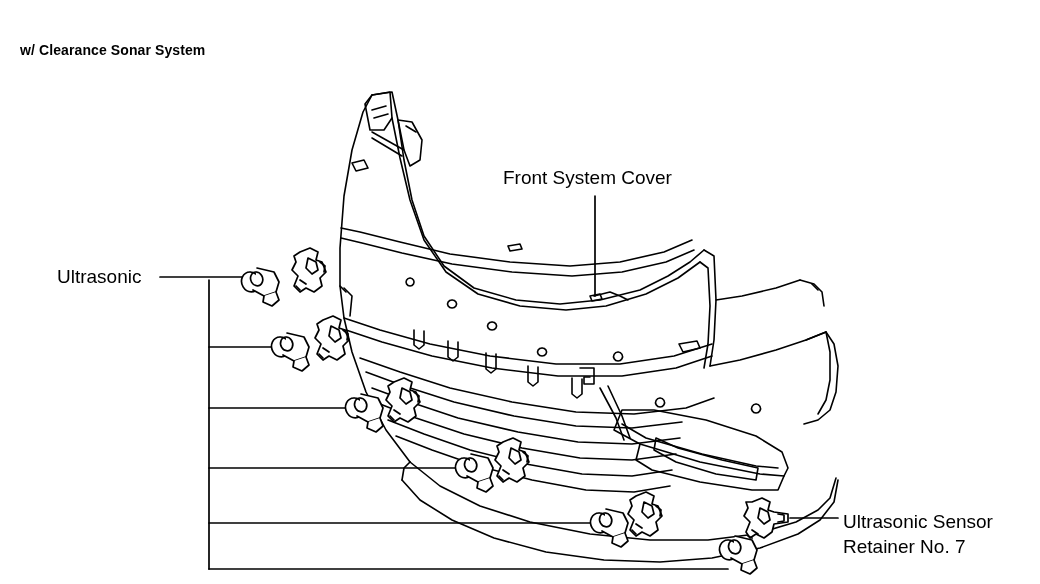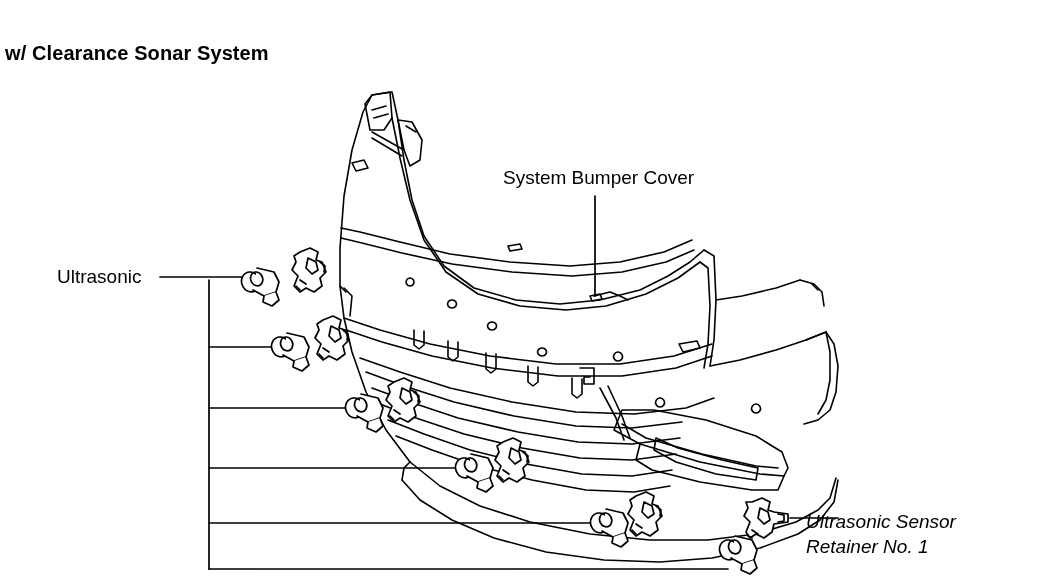--- a/index.html
+++ b/index.html
@@ -2,47 +2,47 @@
 <html><head>
 <meta charset="utf-8">
 <style>
   html,body{margin:0;padding:0;background:#ffffff;}
   body{
     width:1040px;height:584px;position:relative;overflow:hidden;
     font-family:"Liberation Sans", sans-serif;
     color:#000;
   }
   .title{
-    position:absolute;left:5px;top:42px;
-    font-size:20px;font-weight:bold;letter-spacing:.1px;
+    position:absolute;left:20px;top:42px;
+    font-size:14px;font-weight:bold;letter-spacing:.1px;
     white-space:nowrap;
   }
   .lbl{
     position:absolute;font-size:19px;line-height:25px;
     white-space:nowrap;color:#000;
   }
   .lbl-bumper{left:503px;top:165px;}
   .lbl-sensor{left:57px;top:264px;}
-  .lbl-retainer{left:806px;top:509px;font-style:italic;}
+  .lbl-retainer{left:843px;top:509px;}
   svg.art{position:absolute;left:0;top:0;width:1040px;height:584px;}
 </style>
 </head>
 <body>
 
 <div class="title">w/ Clearance Sonar System</div>
 
-<div class="lbl lbl-bumper">System Bumper Cover</div>
+<div class="lbl lbl-bumper">Front System Cover</div>
 
 <div class="lbl lbl-sensor">
   <div>Ultrasonic</div>
 </div>
 
 <div class="lbl lbl-retainer">
   <div>Ultrasonic Sensor</div>
-  <div>Retainer No. 1</div>
+  <div>Retainer No. 7</div>
 </div>
 
 <svg class="art" viewBox="0 0 1040 584">
   <g fill="none" stroke="#000" stroke-width="1.6" stroke-linejoin="round" stroke-linecap="round">
 
     <g>
 
       <path d="M372 95 L363 112 L352 150 L344 196 L340 248 L340 286
                L344 318 L352 352 L366 392 L386 430 L410 462"></path>
 

